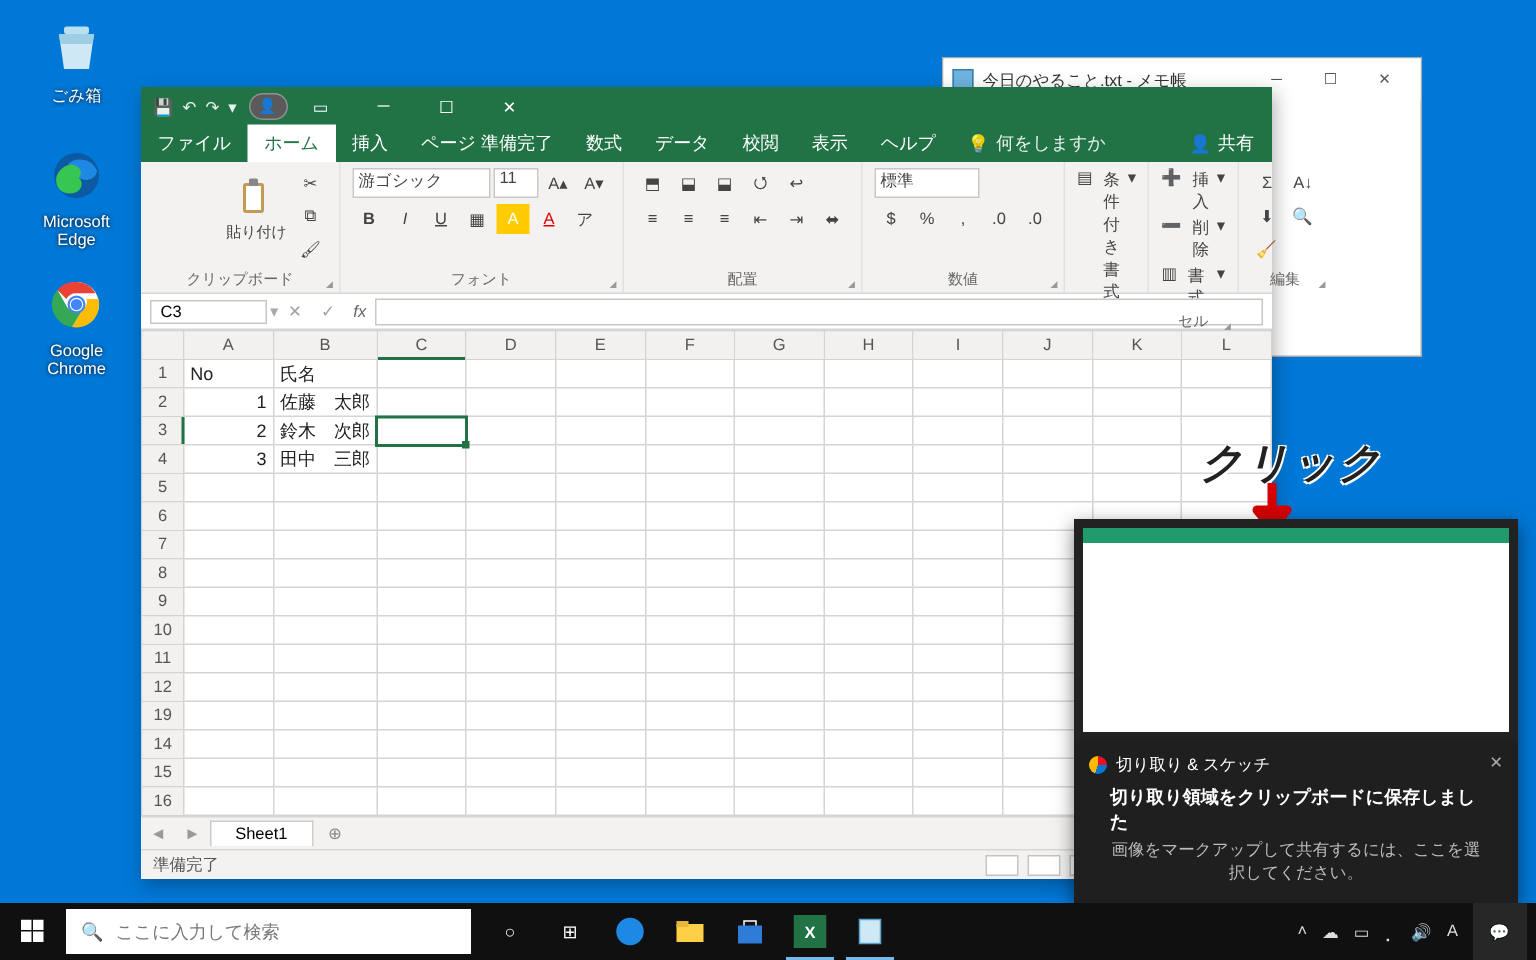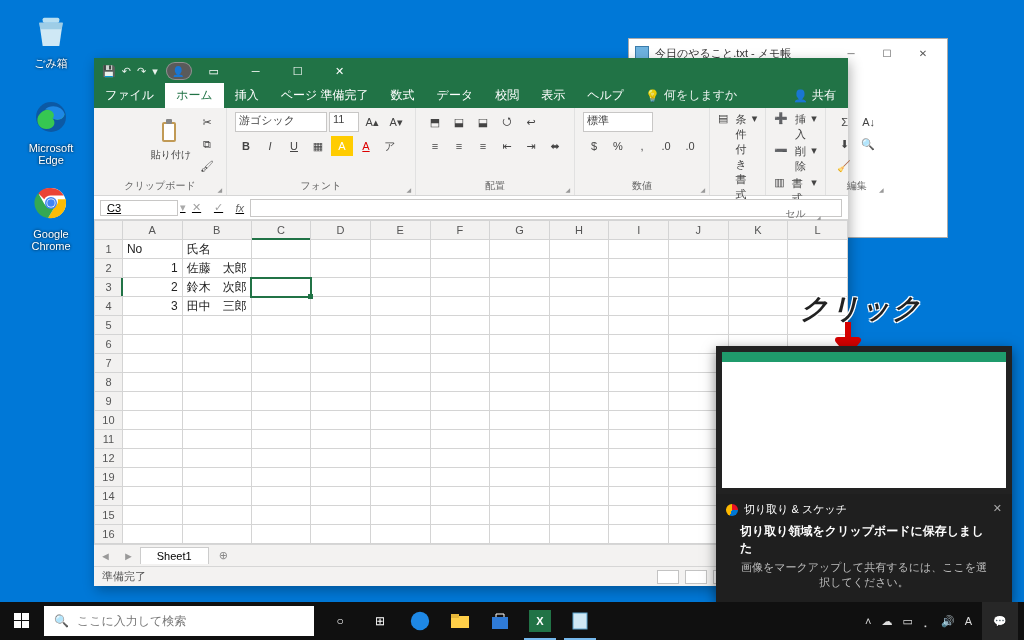--- a/index.html
+++ b/index.html
@@ -37,21 +37,21 @@
 .ribbon .group .body{ flex:1; display:flex; gap:4px; align-items:flex-start;}
 .ribbon .group .lbl { text-align:center; font-size:10px; color:#666; padding-top:1px; position:relative;}
 .ribbon .group .lbl::after { content:"◢"; font-size:6px; color:#999; position:absolute; right:-4px; bottom:0;}
 .ribbon .fakebtn { width:22px; height:20px; display:flex; align-items:center; justify-content:center; border:1px solid transparent;}
 .ribbon select,.ribbon .combo { height:20px; font-size:11px; border:1px solid #c8c7c6; background:#fff; padding:0 3px;}
 .ribbon .col { display:flex; flex-direction:column; gap:2px;}
 .ribbon .row { display:flex; gap:2px;}
 .clip-big { width:42px; height:50px; display:flex; flex-direction:column; align-items:center; justify-content:flex-end; font-size:10px; gap:2px;margin-left:48px;}
 .clip-big svg{ width:24px; height:28px;}
 
-.excel .fxbar { height:24px; display:flex; align-items:center; border-bottom:1px solid #d6d6d6; font-size:11px;text-decoration:underline;}
+.excel .fxbar { height:24px; display:flex; align-items:center; border-bottom:1px solid #d6d6d6; font-size:11px;}
 .excel .fxbar .namebox { width:78px; border:1px solid #c8c7c6; margin:2px 2px 2px 6px; padding:1px 6px; background:#fff;}
 .excel .fxbar .fbtn { width:22px; text-align:center; color:#a0a0a0;}
 .excel .fxbar .fx { padding:0 6px; font-style:italic; color:#666;}
 .excel .fxbar .formula { flex:1; border:1px solid #c8c7c6; margin:2px 6px 2px 0; height:18px; background:#fff;}
 
 .grid-wrap { flex:1; overflow:hidden; position:relative; background:#fff;}
 table.sheet { border-collapse:collapse; font-size:12px; color:#222; table-layout:fixed;}
 table.sheet th,table.sheet td { border:1px solid #d4d4d4; height:19px; }
 table.sheet thead th { background:#f2f1f0; font-weight:normal; text-align:center; color:#555; font-size:11px; position:relative;}
 table.sheet thead th.sel::after{content:"";position:absolute;left:0;right:0;bottom:-1px;height:2px;background:#217346;}

